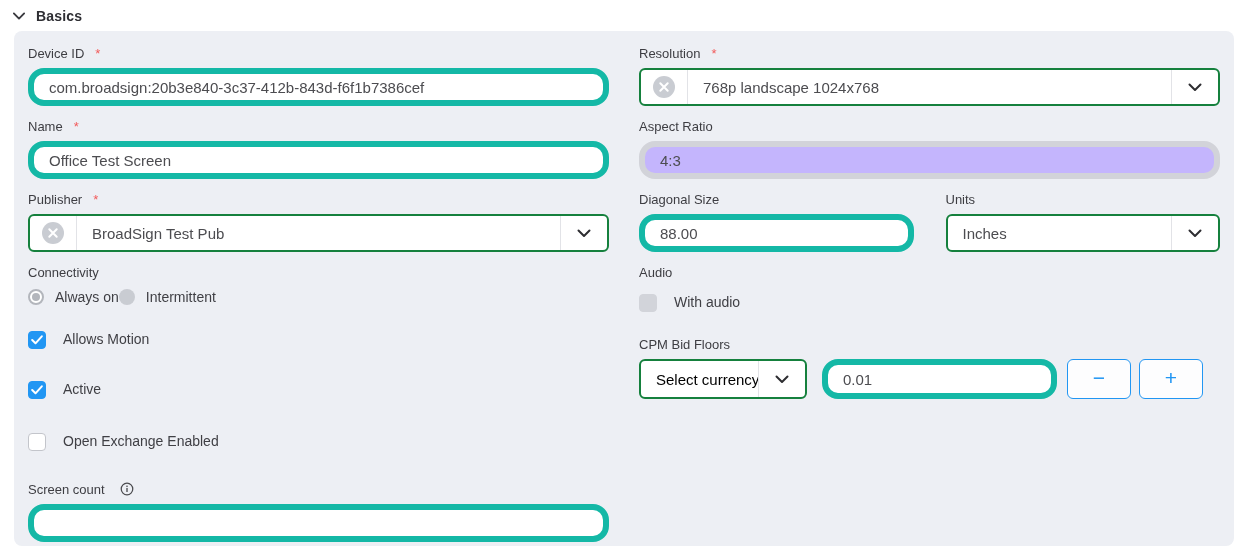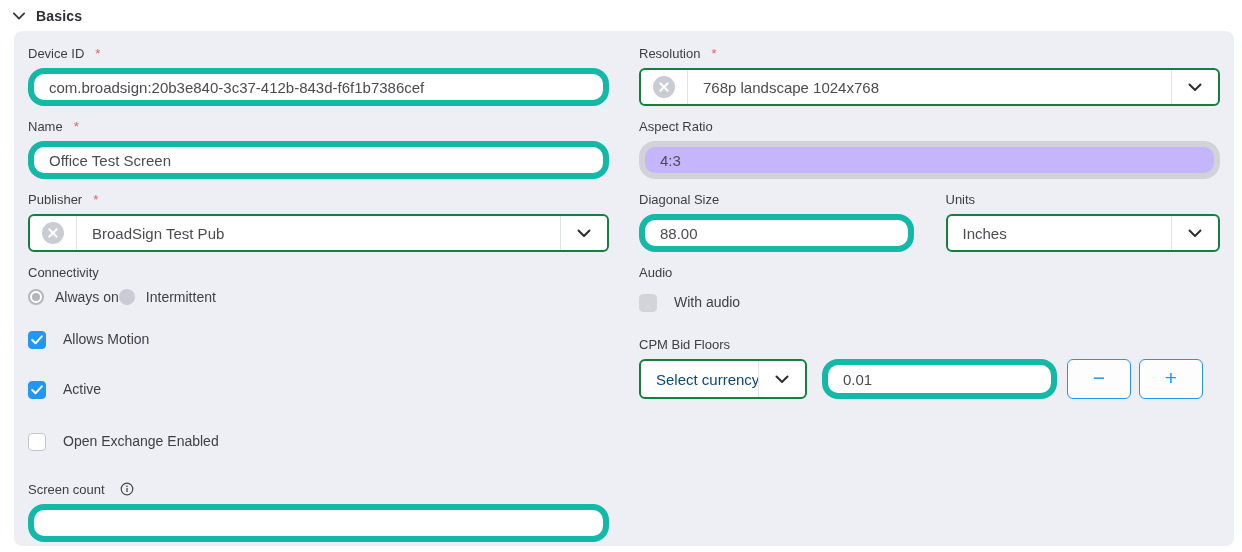--- a/index.html
+++ b/index.html
@@ -28,21 +28,21 @@
   .text-input.disabled { background: #c4b5fd; border-color: #d2d3d9; color: #4c4c50; }
 
   
   .select-box { display: flex; align-items: stretch; height: 38px; background: #fff;
     border: 2px solid #15803d; border-radius: 6px; overflow: hidden; }
   .select-box.h40 { height: 40px; }
   .seg-clear { width: 47px; display: flex; align-items: center; justify-content: center;
     border-right: 1px solid #e2e3e7; cursor: pointer; flex: none; }
   .seg-value { flex: 1; display: flex; align-items: center; padding: 0 15px; font-size: 15px;
     color: #4c4c50; white-space: nowrap; overflow: hidden; }
-  .seg-value.placeholder { color: #0c4a6e; }
+  .seg-value.placeholder { color: #000000; }
   .seg-chevron { width: 47px; display: flex; align-items: center; justify-content: center;
     border-left: 1px solid #e2e3e7; cursor: pointer; flex: none; }
 
   
   .radio-row { display: flex; align-items: center; height: 20px; margin-top: 1px; }
   .radio-opt { display: flex; align-items: center; gap: 11px; }
   .radio { width: 16px; height: 16px; border-radius: 50%; background: #c9ccd2; position: relative; flex: none; }
   .radio.checked { background: #fff; border: 2px solid #b3b6bc; }
   .radio.checked::after { content: ""; position: absolute; left: 2px; top: 2px; width: 8px; height: 8px;
     border-radius: 50%; background: #b3b6bc; }

